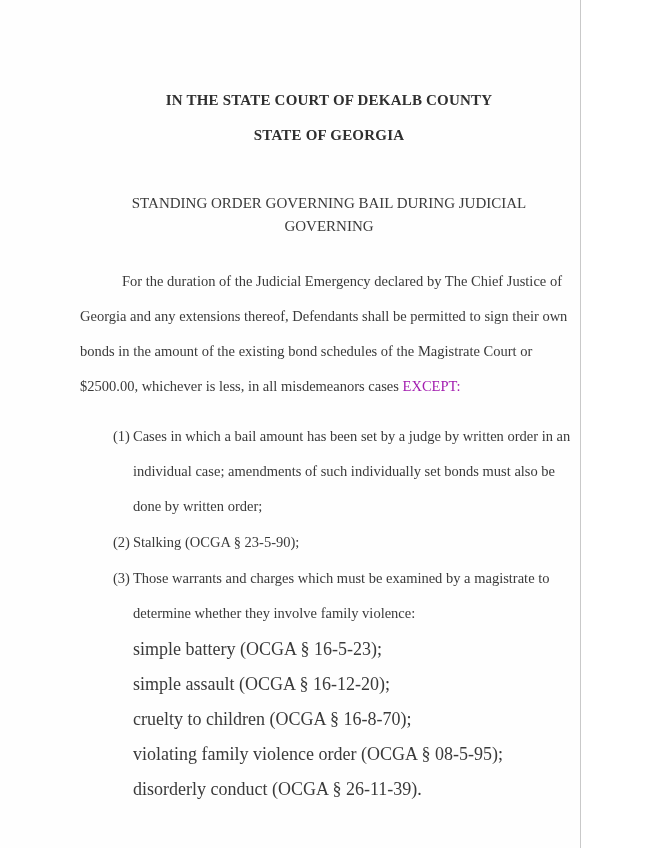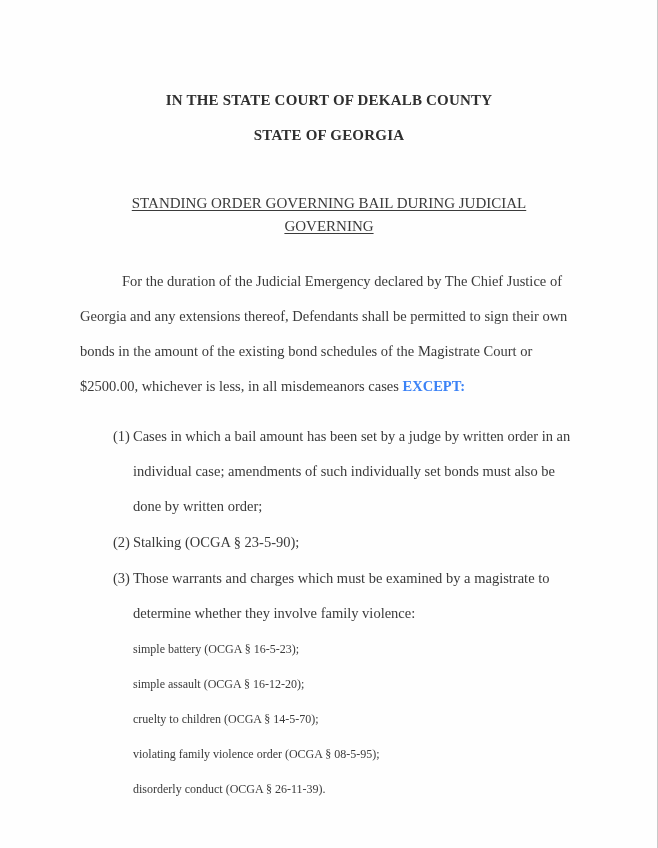--- a/index.html
+++ b/index.html
@@ -2,21 +2,21 @@
 <html><head>
 <meta charset="utf-8">
 <style>
   html, body {
     margin: 0;
     padding: 0;
     background: #ffffff;
   }
   .page {
     position: relative;
-    width: 658px;
+    width: 581px;
     height: 848px;
     background: #fefefe;
     border-right: 1px solid #c9c9c9;
     box-sizing: border-box;
     overflow: hidden;
     font-family: "Liberation Serif", "DejaVu Serif", serif;
     color: #3a3a3a;
     padding-left: 35px;
   }
   .content {
@@ -36,33 +36,32 @@
   .header-line-2 { margin-top: 18px; }
 
   .doc-title {
     margin-top: 48px;
     text-align: center;
     font-size: 15px;
     line-height: 23px;
     color: #3a3a3a;
   }
   .doc-title .u {
-    text-decoration: underline;
     text-underline-offset: 2px;
   }
 
   .body-para {
     margin-top: 26px;
     font-size: 14.5px;
     line-height: 35px;
     text-indent: 42px;
     text-align: left;
     color: #3a3a3a;
   }
-  .body-para b { font-weight: bold; color: #3b82f6; }
+  .body-para b { font-weight: normal; color: #a21caf; }
 
   .numbered-list {
     margin: 14px 0 0 0;
     padding: 0;
     list-style: none;
   }
   .numbered-item {
     position: relative;
     padding-left: 53px;
     font-size: 14.5px;
@@ -75,21 +74,21 @@
     top: 0;
     white-space: pre;
   }
   .offense-list {
     margin: 0;
     padding: 0;
     list-style: none;
   }
   .offense-item {
     padding-left: 53px;
-    font-size: 12px;
+    font-size: 18px;
     line-height: 35px;
   }
 </style>
 </head>
 <body>
 
 <div class="page">
   <div class="content">
 
     <div class="court-header header-line-1">IN THE STATE COURT OF DEKALB COUNTY</div>
@@ -114,19 +113,19 @@
       </li>
       <li class="numbered-item">
         <span class="marker">(3) </span>
         <span>Those warrants and charges which must be examined by a magistrate to determine whether they involve family violence:</span>
       </li>
     </ul>
 
     <ul class="offense-list">
       <li class="offense-item">simple battery (OCGA § 16-5-23);</li>
       <li class="offense-item">simple assault (OCGA § 16-12-20);</li>
-      <li class="offense-item">cruelty to children (OCGA § 14-5-70);</li>
+      <li class="offense-item">cruelty to children (OCGA § 16-8-70);</li>
       <li class="offense-item">violating family violence order (OCGA § 08-5-95);</li>
       <li class="offense-item">disorderly conduct (OCGA § 26-11-39).</li>
     </ul>
 
   </div>
 </div>
 
 </body></html>

